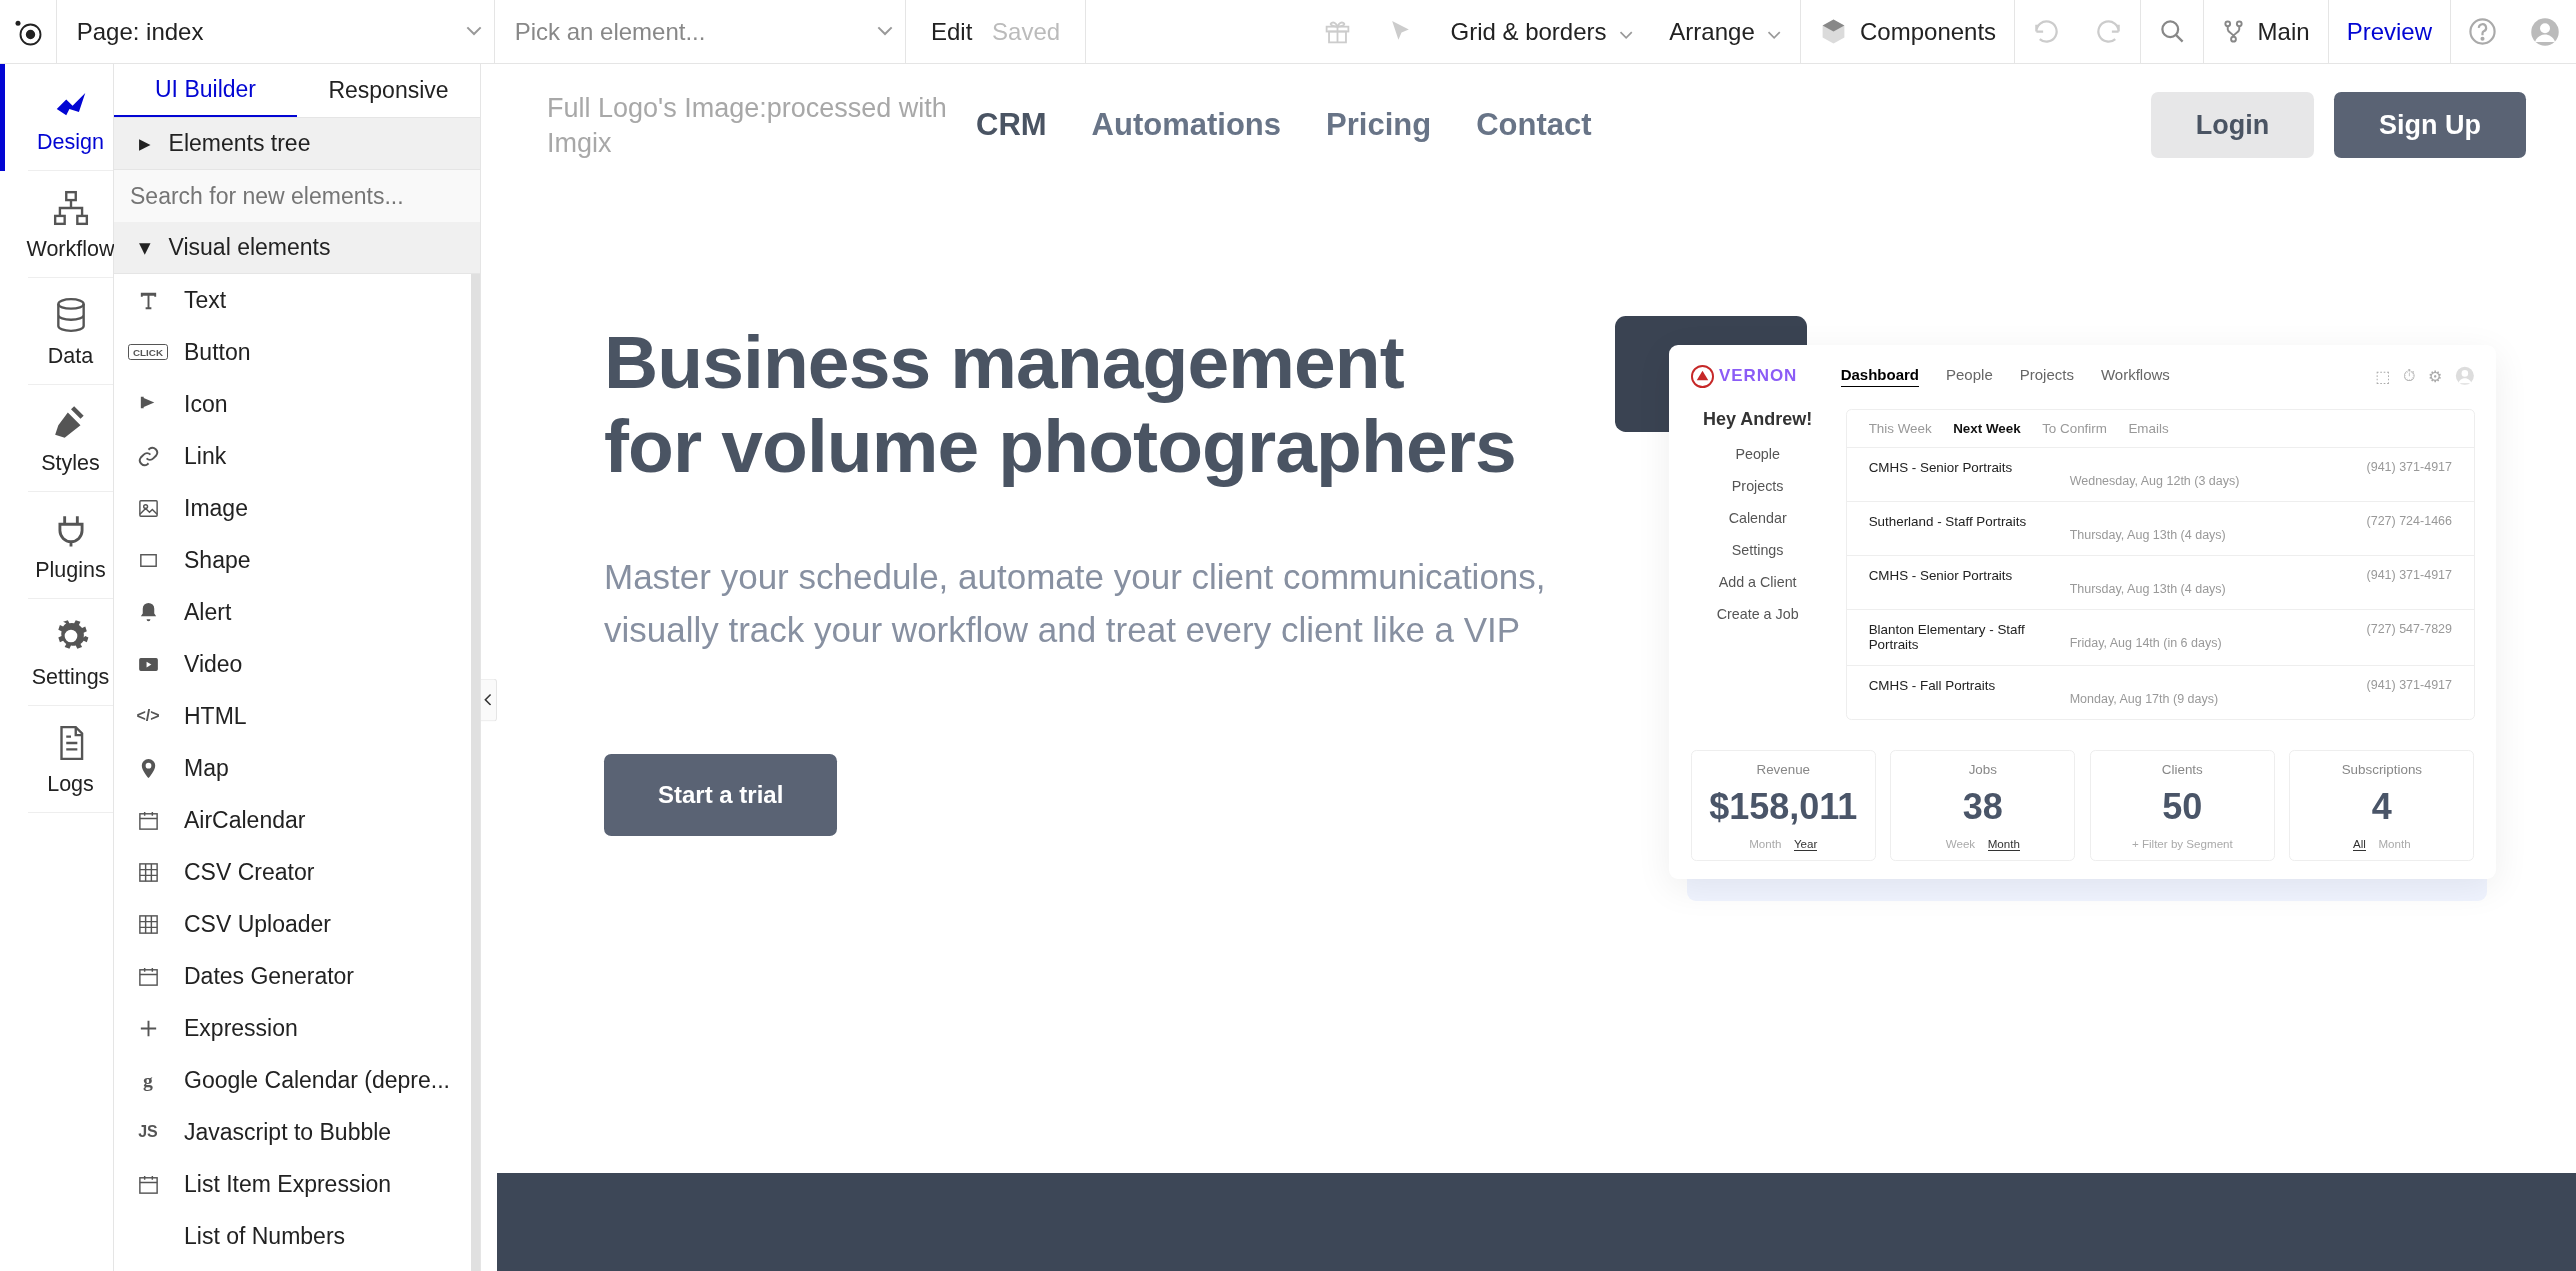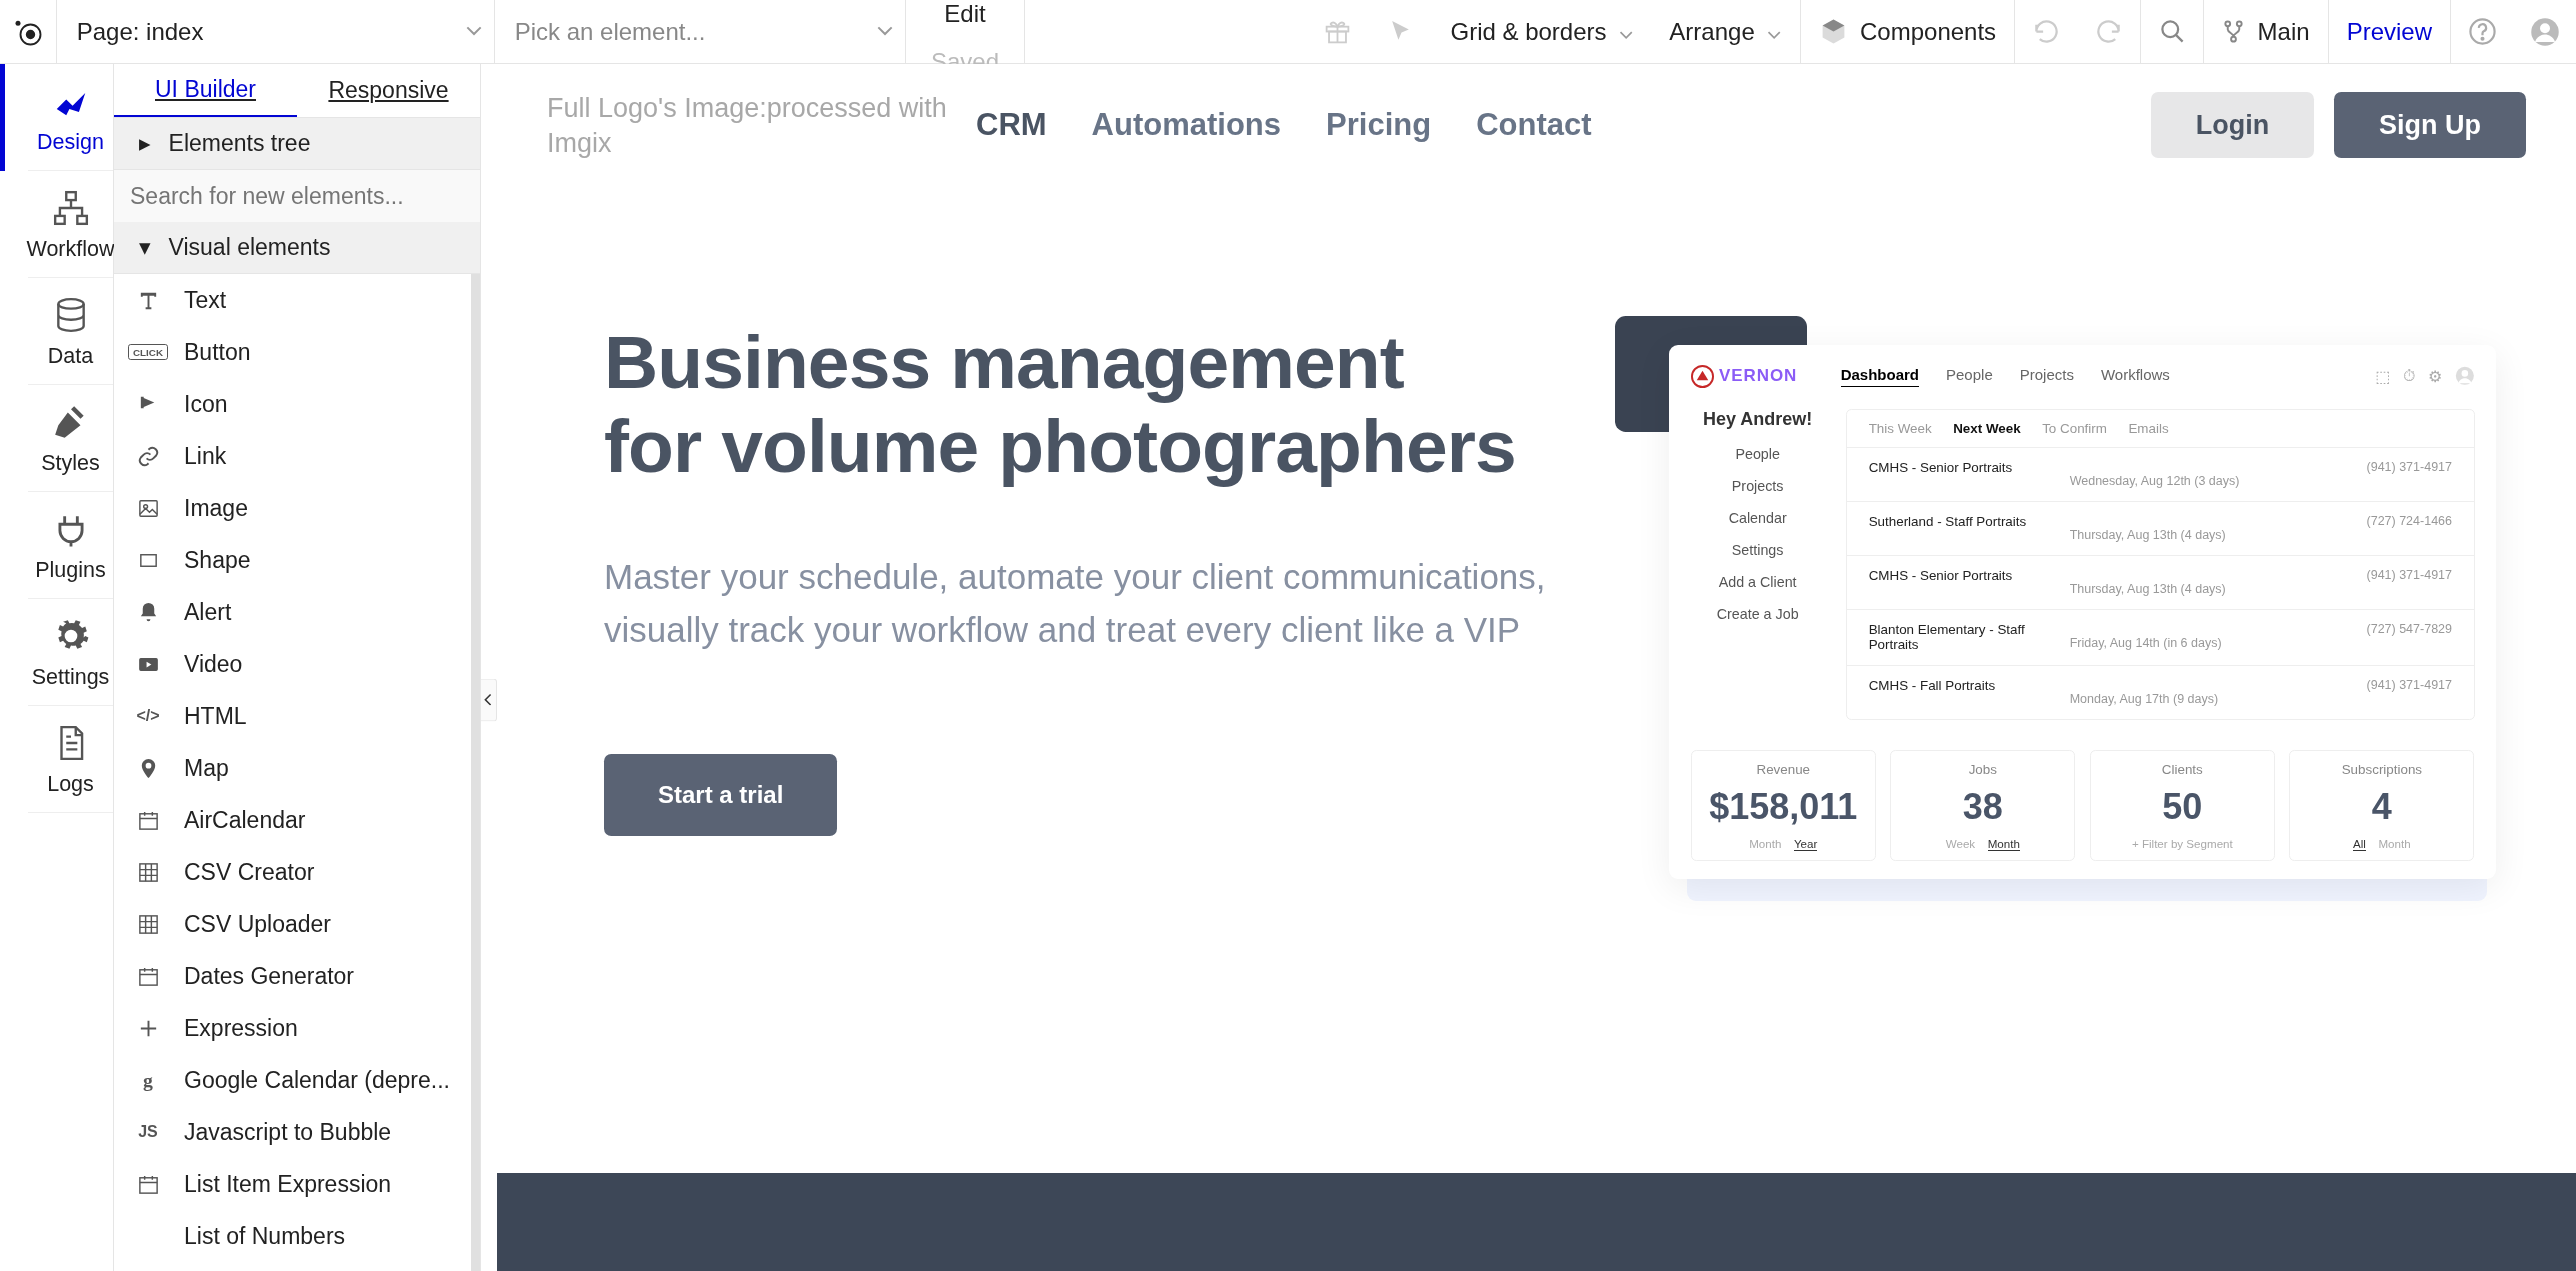--- a/index.html
+++ b/index.html
@@ -17,39 +17,39 @@
   html,body{width:2576px;height:1272px;overflow:hidden;background:#fff;color:var(--text);}
   svg{flex-shrink:0;}
 
   
   .topbar{position:absolute;top:0;left:0;right:0;height:64px;display:flex;align-items:stretch;border-bottom:0.9px solid var(--border);font-size:24px;}
   .tb-logo{width:57px;display:flex;align-items:center;justify-content:center;border-right:0.9px solid var(--border);}
   .tb-drop{display:flex;align-items:center;padding:0 19.7px;gap:16px;border-right:0.9px solid var(--border);position:relative;cursor:pointer;}
   .tb-drop .caret{position:absolute;right:12.5px;}
   .tb-page{width:438px;}
   .tb-pick{width:411px;color:var(--muted);}
-  .tb-edit{padding:0 25px;display:flex;align-items:center;gap:19.7px;border-right:0.9px solid var(--border);flex-direction:column;}
+  .tb-edit{padding:0 25px;display:flex;align-items:center;gap:19.7px;border-right:0.9px solid var(--border);}
   .saved{color:#bbb;}
   .tb-spacer{flex:1;}
   .tb-iconbtn{width:63px;display:flex;align-items:center;justify-content:center;cursor:pointer;}
   .tb-sep{border-left:0.9px solid var(--border);}
   .tb-menu{display:flex;align-items:center;padding:0 18px;gap:12.5px;cursor:pointer;}
   .preview{color:var(--blue);}
   .caret svg{display:block;}
 
   
   .rail{position:absolute;left:0;top:64px;bottom:0;width:114px;border-right:0.9px solid var(--border);display:flex;flex-direction:column;font-size:21.5px;padding-left:28px;}
   .rail-item{height:107px;display:flex;flex-direction:column;align-items:center;justify-content:center;gap:7.2px;cursor:pointer;border-bottom:0.9px solid #eee;}
   .rail-item.active{color:var(--blue);}
   .rail-item.active::before{content:"";position:absolute;left:0;width:5.4px;height:107px;background:var(--blue);}
   .rail-ico{width:43px;height:43px;display:flex;align-items:center;justify-content:center;font-size:34px;}
 
   
   .panel{position:absolute;left:114px;top:64px;bottom:0;width:367px;border-right:0.9px solid var(--border);display:flex;flex-direction:column;}
-  .panel-tabs{height:54px;display:flex;border-bottom:0.9px solid var(--border);text-decoration:underline;}
+  .panel-tabs{height:54px;display:flex;border-bottom:0.9px solid var(--border);}
   .ptab{flex:1;display:flex;align-items:center;justify-content:center;font-size:23px;cursor:pointer;}
   .ptab.active{color:var(--blue);border-bottom:2.7px solid var(--blue);}
   .panel-row{height:52px;display:flex;align-items:center;padding:0 25px;gap:18px;border-bottom:0.9px solid var(--border);cursor:pointer;background:#f0f0f0;font-size:23px;}
   .search-row{height:52px;display:flex;align-items:center;padding:0 16px;background:#f9f9f9;}
   .search-row input{width:100%;border:none;background:transparent;font-size:23px;outline:none;color:#333;}
   .elist{flex:1;overflow:auto;border-right:9px solid #e0e0e0;}
   .elist-item{height:52px;display:flex;align-items:center;padding:0 16px;gap:18px;font-size:23px;cursor:pointer;}
   .el-ico{width:36px;height:36px;display:flex;align-items:center;justify-content:center;color:#555;}
   .collapse-tab{position:absolute;left:481px;top:calc(64px + 50%);transform:translateY(-50%);width:16px;height:43px;background:#fafafa;border:0.9px solid var(--border);border-left:none;border-radius:0 3.6px 3.6px 0;display:flex;align-items:center;justify-content:center;cursor:pointer;z-index:5;}
 

